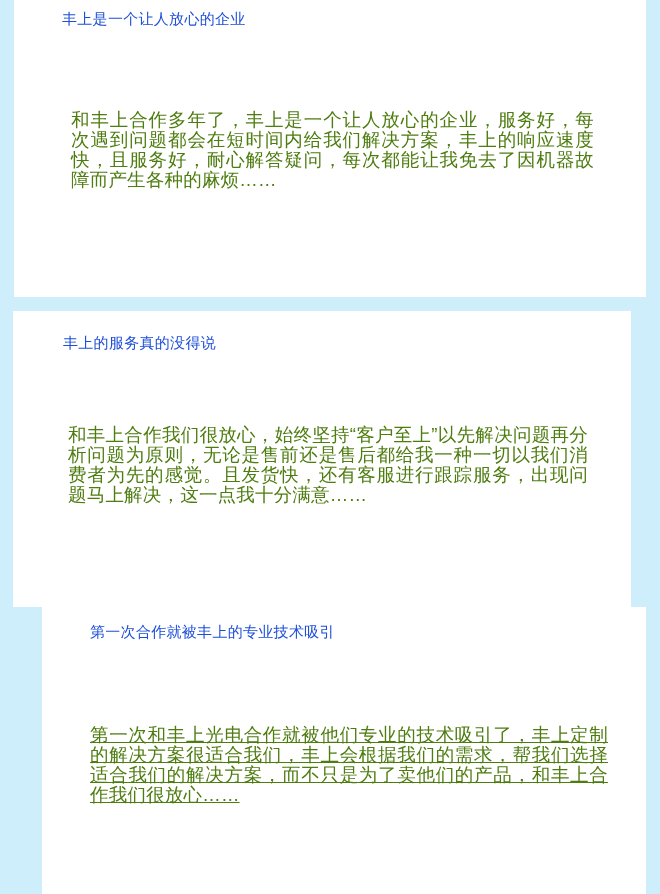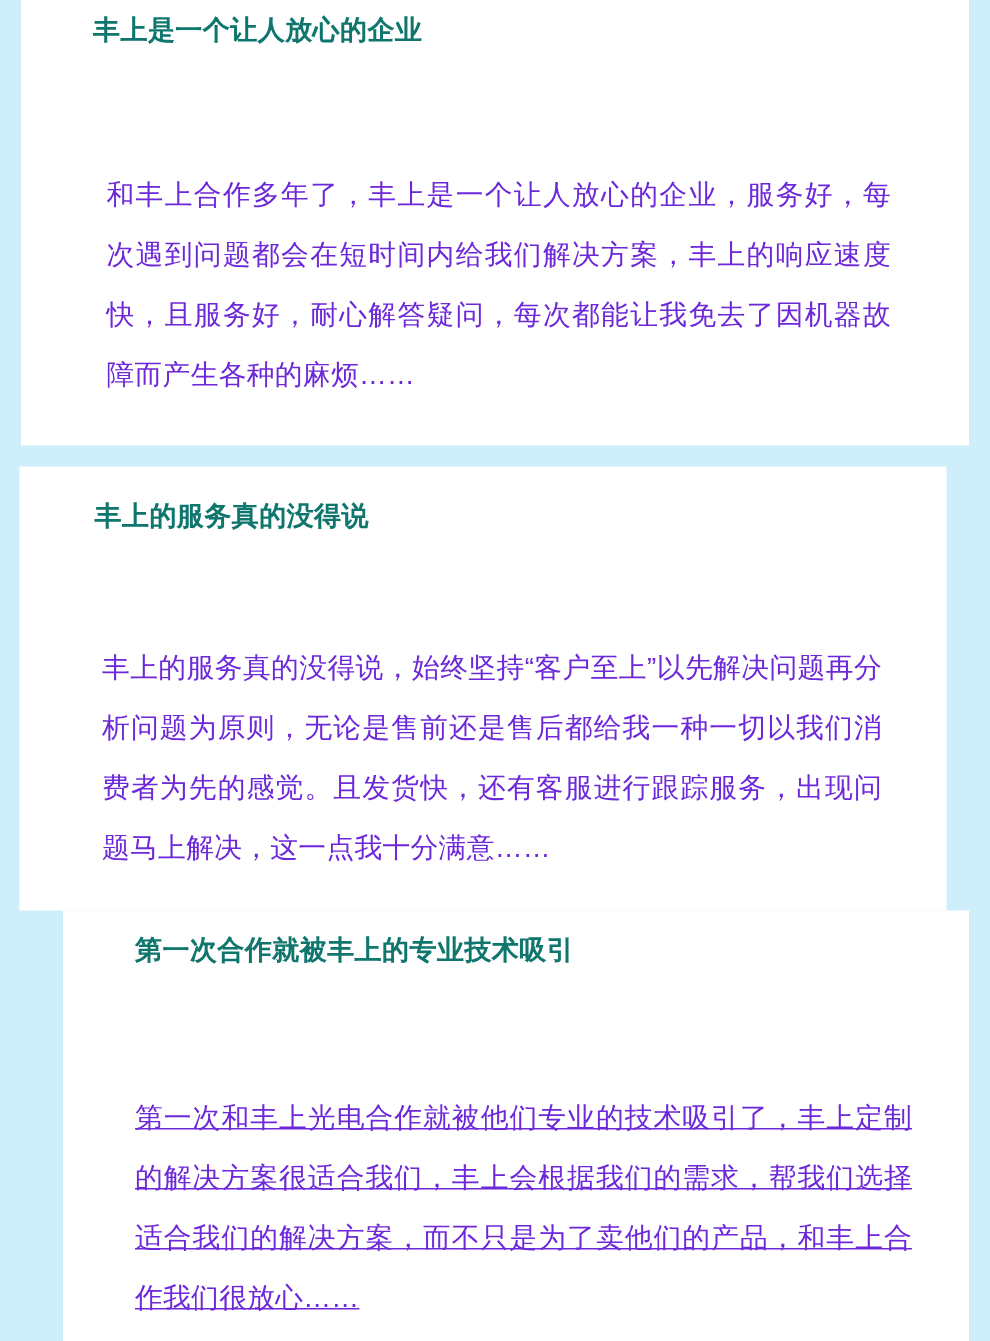--- a/index.html
+++ b/index.html
@@ -37,35 +37,35 @@
     width: 618px;
     height: 296px;
   }
   .card-3 {
     left: 42px;
     top: 607px;
     width: 604px;
     height: 287px;
   }
   .card-title {
-    font-weight: bold;
-    font-size: 18px;
-    color: #0f766e;
+    font-weight: normal;
+    font-size: 15px;
+    color: #1d4ed8;
     line-height: 1.4;
     letter-spacing: 0.3px;
   }
   .card-1 .card-title { position: absolute; left: 48px; top: 8px; }
   .card-2 .card-title { position: absolute; left: 50px; top: 21px; }
   .card-3 .card-title { position: absolute; left: 48px; top: 14px; text-align: right; }
 
   .card-body {
     position: absolute;
     font-size: 18.5px;
-    color: #6d28d9;
-    line-height: 40px;
+    color: #4d7c0f;
+    line-height: 20px;
     letter-spacing: 0.2px;
     text-align: justify;
   }
   .card-1 .card-body {
     left: 57px;
     top: 110px;
     width: 523px;
   }
   .card-2 .card-body {
     left: 55px;
@@ -84,21 +84,21 @@
 
 <div class="page">
 
   <div class="card card-1">
     <div class="card-title">丰上是一个让人放心的企业</div>
     <div class="card-body">和丰上合作多年了，丰上是一个让人放心的企业，服务好，每次遇到问题都会在短时间内给我们解决方案，丰上的响应速度快，且服务好，耐心解答疑问，每次都能让我免去了因机器故障而产生各种的麻烦……</div>
   </div>
 
   <div class="card card-2">
     <div class="card-title">丰上的服务真的没得说</div>
-    <div class="card-body">丰上的服务真的没得说，始终坚持“客户至上”以先解决问题再分析问题为原则，无论是售前还是售后都给我一种一切以我们消费者为先的感觉。且发货快，还有客服进行跟踪服务，出现问题马上解决，这一点我十分满意……</div>
+    <div class="card-body">和丰上合作我们很放心，始终坚持“客户至上”以先解决问题再分析问题为原则，无论是售前还是售后都给我一种一切以我们消费者为先的感觉。且发货快，还有客服进行跟踪服务，出现问题马上解决，这一点我十分满意……</div>
   </div>
 
   <div class="card card-3">
     <div class="card-title">第一次合作就被丰上的专业技术吸引</div>
     <div class="card-body">第一次和丰上光电合作就被他们专业的技术吸引了，丰上定制的解决方案很适合我们，丰上会根据我们的需求，帮我们选择适合我们的解决方案，而不只是为了卖他们的产品，和丰上合作我们很放心……</div>
   </div>
 
 </div>
 
 </body></html>

